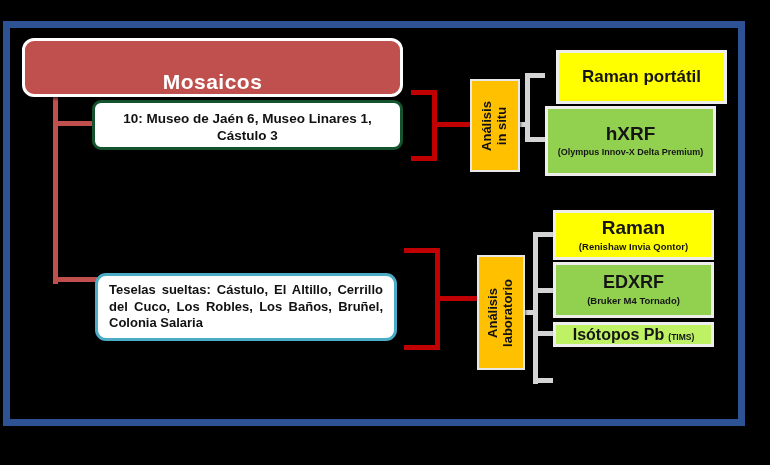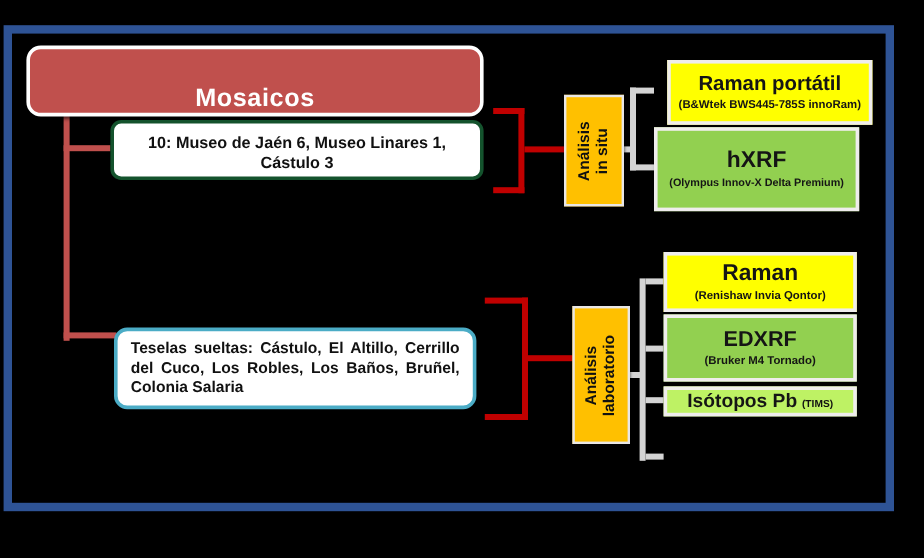--- a/index.html
+++ b/index.html
@@ -124,21 +124,20 @@
 in situ</span>
   </div>
 
   <div class="node category-node cat-lab">
     <span class="vlabel vlabel-lab">Análisis
 laboratorio</span>
   </div>
 
   <div class="node method m-yellow m-raman-portatil">
     <span class="title t17">Raman portátil</span>
-    <span class="subtitle">(B&amp;Wtek BWS445-785S innoRam)</span>
   </div>
 
   <div class="node method m-yellow m-raman">
     <span class="title t19">Raman</span>
     <span class="subtitle">(Renishaw Invia Qontor)</span>
   </div>
 
   <div class="node method m-green m-hxrf">
     <span class="title t19">hXRF</span>
     <span class="subtitle sub9">(Olympus Innov-X Delta Premium)</span>

